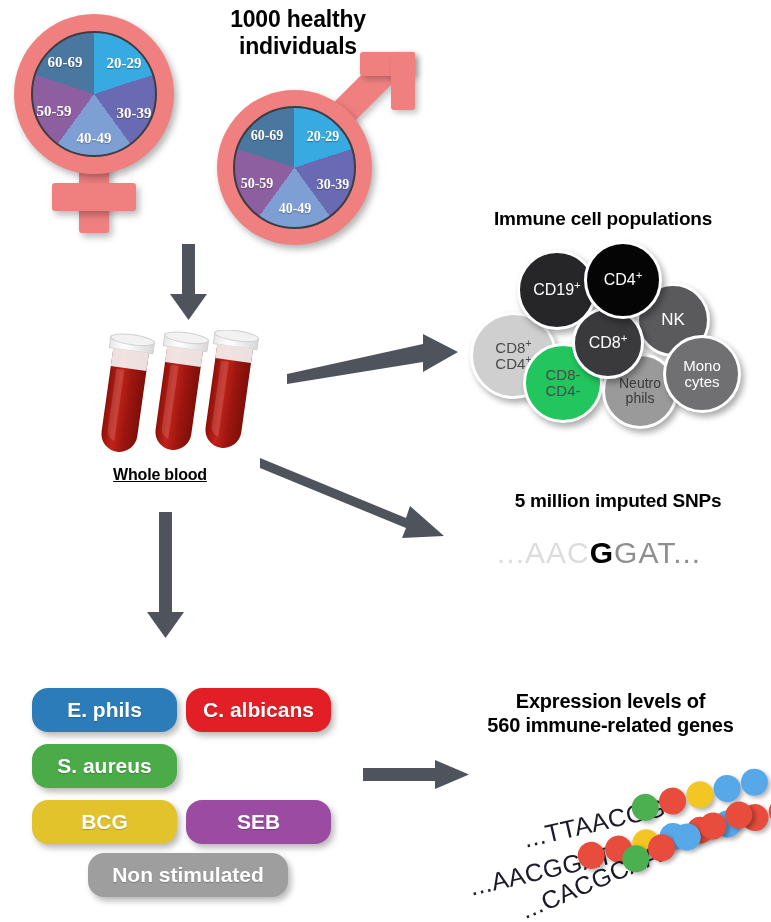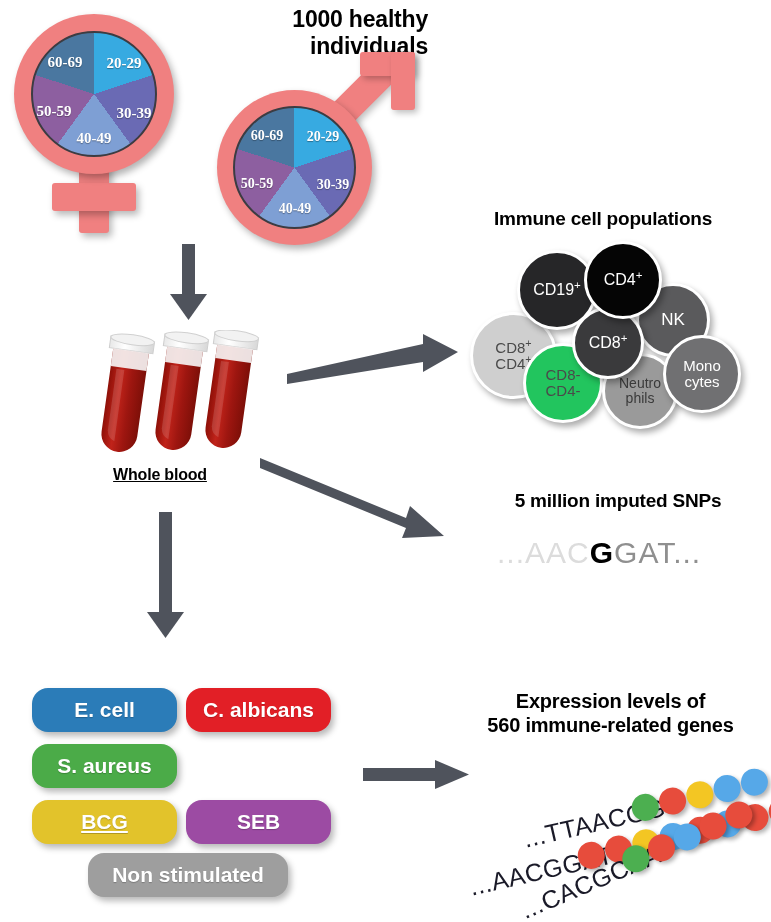--- a/index.html
+++ b/index.html
@@ -113,21 +113,21 @@
     position: absolute;
     border-radius: 50%;
     box-shadow: 2px 3px 4px rgba(0,0,0,0.30);
   }
 </style>
 </head>
 <body>
 
 <div id="canvas">
 
-  <div class="abs heading" style="left:168px; top:6px; width:260px; font-size:23px;text-align:right;">
+  <div class="abs heading" style="left:168px; top:6px; width:260px; font-size:23px;">
     <div>1000 healthy</div>
     <div>individuals</div>
   </div>
 
   <div class="sym-wrap" style="left:8px; top:8px; width:180px; height:230px;">
 
     <div class="sym-bar" style="left:71px; top:140px; width:30px; height:85px; border-radius:3px;
                 box-shadow:3px 4px 7px rgba(0,0,0,0.28);"></div>
 
     <div class="sym-bar" style="left:44px; top:175px; width:84px; height:28px; border-radius:3px;
@@ -281,26 +281,26 @@
     </div>
   </div>
 
   <div class="abs heading" style="left:478px; top:490px; width:280px; font-size:19px;">5 million imputed SNPs</div>
 
   <div class="snp-seq" style="left:497px; top:536px; font-size:30px;">
     <span class="fade-l">...AAC</span><span class="hot">G</span><span class="mid">GAT...</span>
   </div>
 
 
-  <div class="pill" style="left:32px; top:688px; width:145px; height:44px; background:#2b7cb8; font-size:21px;">E. cell</div>
+  <div class="pill" style="left:32px; top:688px; width:145px; height:44px; background:#2b7cb8; font-size:21px;">E. phils</div>
   <div class="pill" style="left:186px; top:688px; width:145px; height:44px; background:#e21f26; font-size:21px;">C. albicans</div>
 
   <div class="pill" style="left:32px; top:744px; width:145px; height:44px; background:#4bab48; font-size:21px;">S. aureus</div>
 
-  <div class="pill" style="left:32px; top:800px; width:145px; height:44px; background:#e2c32b; font-size:21px;text-decoration:underline;">BCG</div>
+  <div class="pill" style="left:32px; top:800px; width:145px; height:44px; background:#e2c32b; font-size:21px;">BCG</div>
   <div class="pill" style="left:186px; top:800px; width:145px; height:44px; background:#9c4ba3; font-size:21px;">SEB</div>
 
   <div class="pill" style="left:88px; top:853px; width:200px; height:44px; background:#9e9e9e; font-size:21px;">Non stimulated</div>
 
   <svg class="arrow" style="left:363px; top:756px;" width="110" height="38" viewBox="0 0 110 38">
     <rect x="0" y="12" width="76" height="13" fill="#4f535c"></rect>
     <polygon points="72,4 72,33 106,18.5" fill="#4f535c"></polygon>
   </svg>
 
   <div class="abs heading" style="left:458px; top:690px; width:305px; font-size:20px;">

